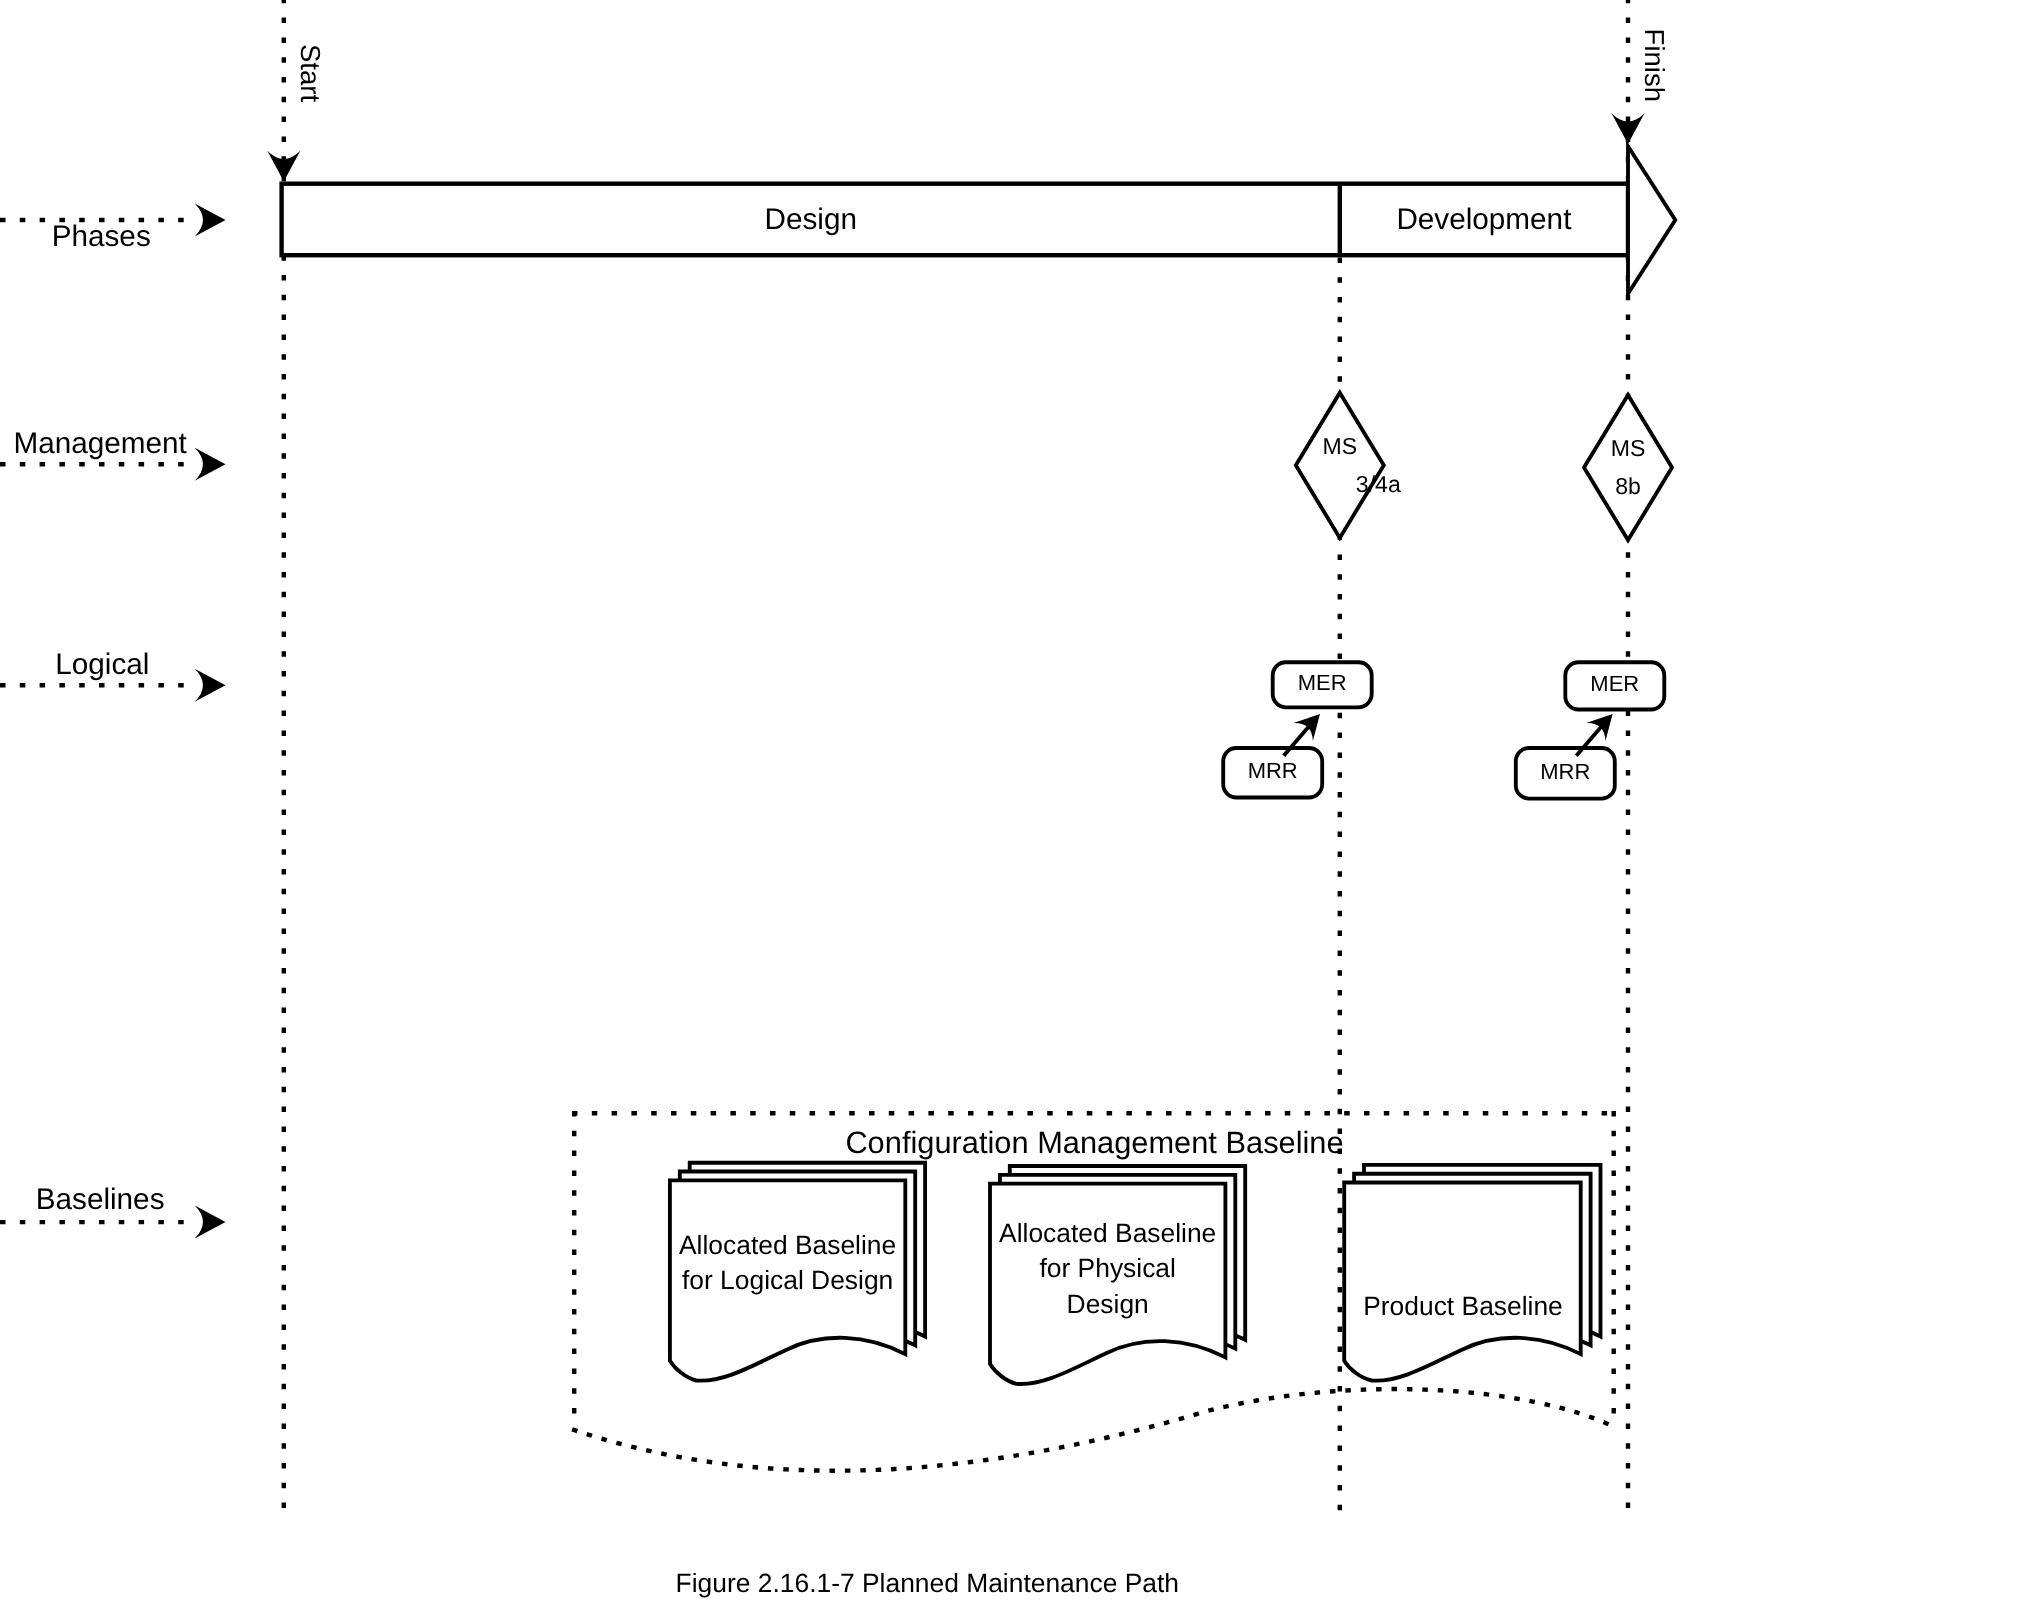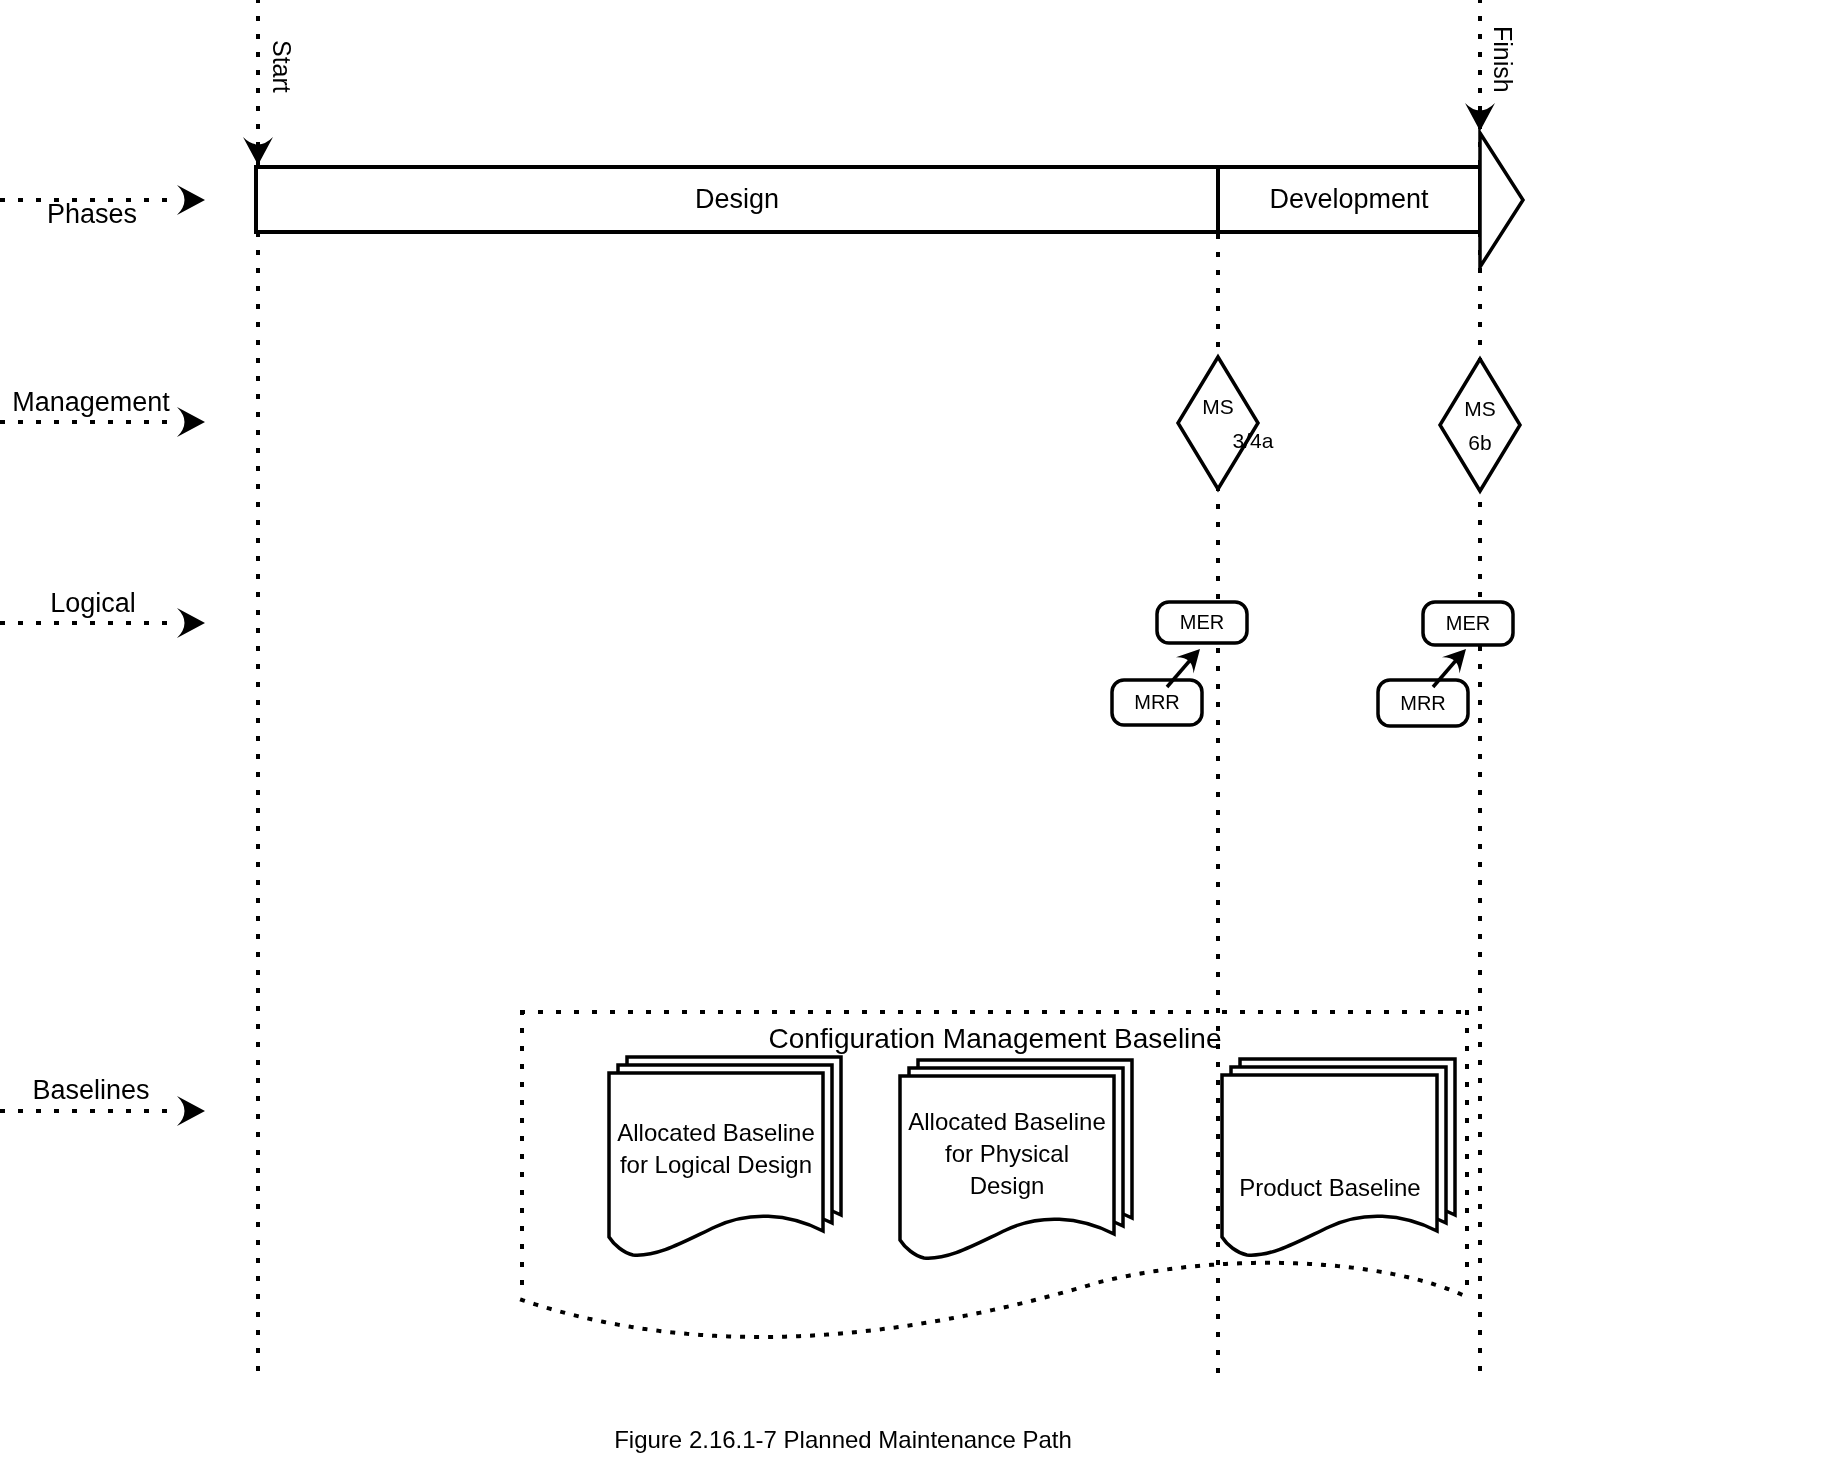--- a/index.html
+++ b/index.html
@@ -111,21 +111,21 @@
   <div class="txt row-label" style="left:91px;top:403px;">Management</div>
   <div class="txt row-label" style="left:93px;top:604px;">Logical</div>
   <div class="txt row-label" style="left:91px;top:1091px;">Baselines</div>
 
   <div class="txt phase-label" style="left:737px;top:200px;">Design</div>
   <div class="txt phase-label" style="left:1349px;top:200px;">Development</div>
 
   <div class="txt ms-label" style="left:1218px;top:407px;">MS</div>
   <div class="txt ms-label" style="left:1221px;top:441px;margin-left:32px;">3/4a</div>
   <div class="txt ms-label" style="left:1480px;top:409px;">MS</div>
-  <div class="txt ms-label" style="left:1480px;top:443px;">6b</div>
+  <div class="txt ms-label" style="left:1480px;top:443px;">8b</div>
 
   <div class="txt review-label" style="left:1202px;top:622px;">MER</div>
   <div class="txt review-label" style="left:1157px;top:702px;">MRR</div>
   <div class="txt review-label" style="left:1468px;top:623px;">MER</div>
   <div class="txt review-label" style="left:1423px;top:703px;">MRR</div>
 
   <div class="txt cmb-title" style="left:995px;top:1039px;">Configuration Management Baseline</div>
 
   <div class="txt doc-label" style="left:716px;top:1133px;">Allocated Baseline</div>
   <div class="txt doc-label" style="left:716px;top:1165px;">for Logical Design</div>

